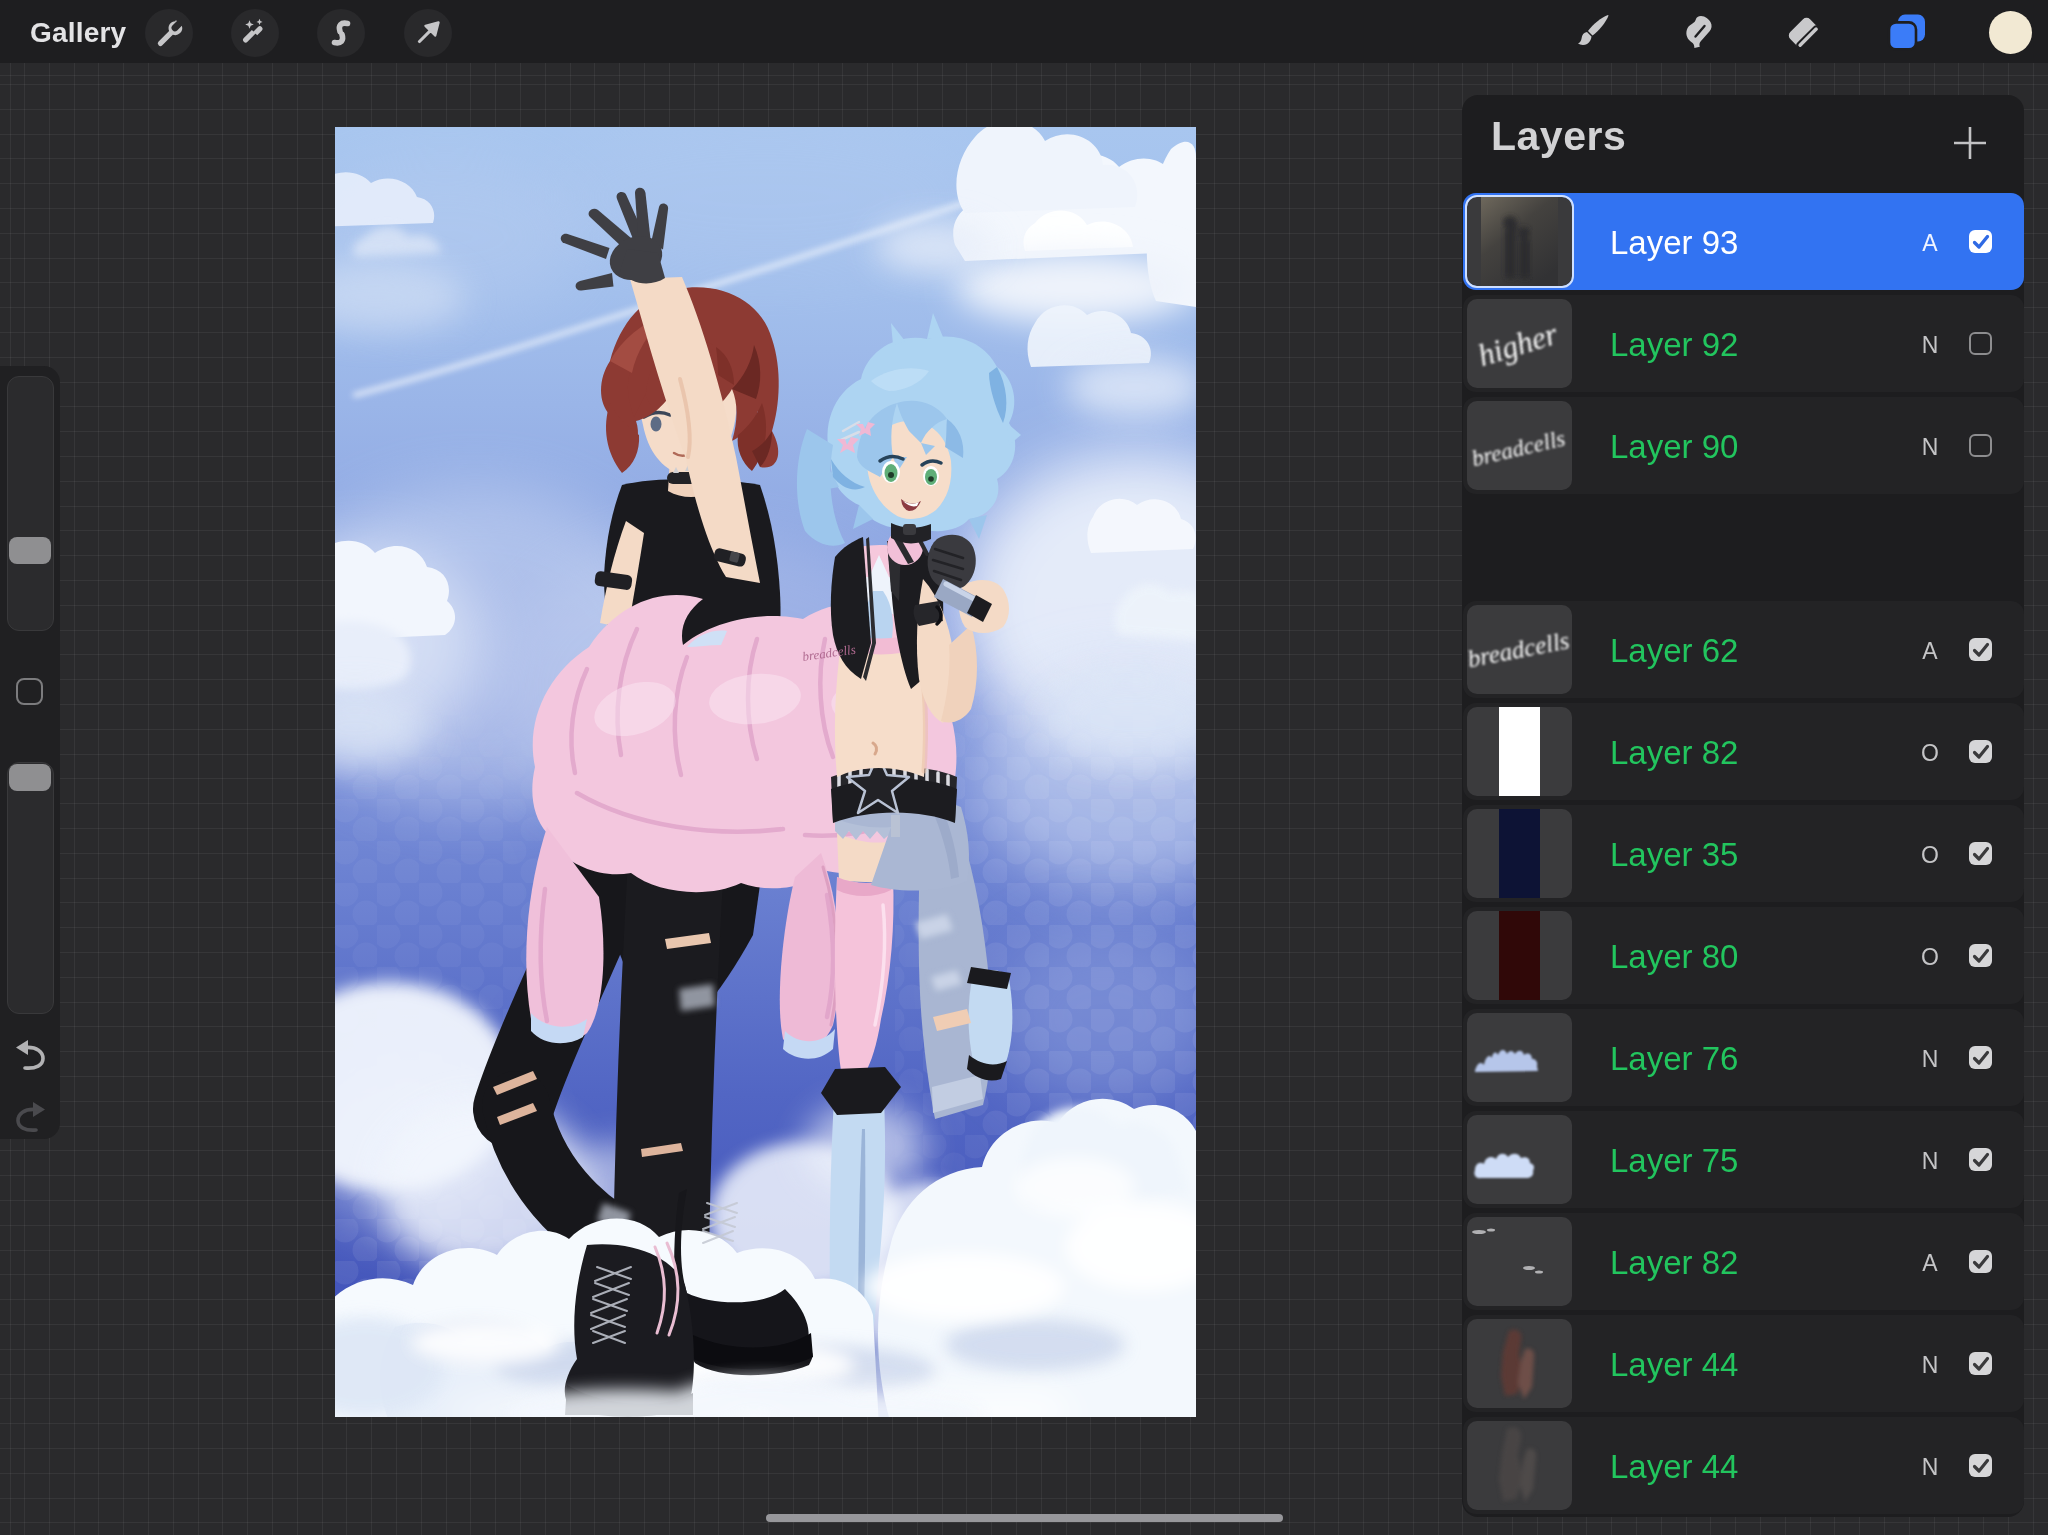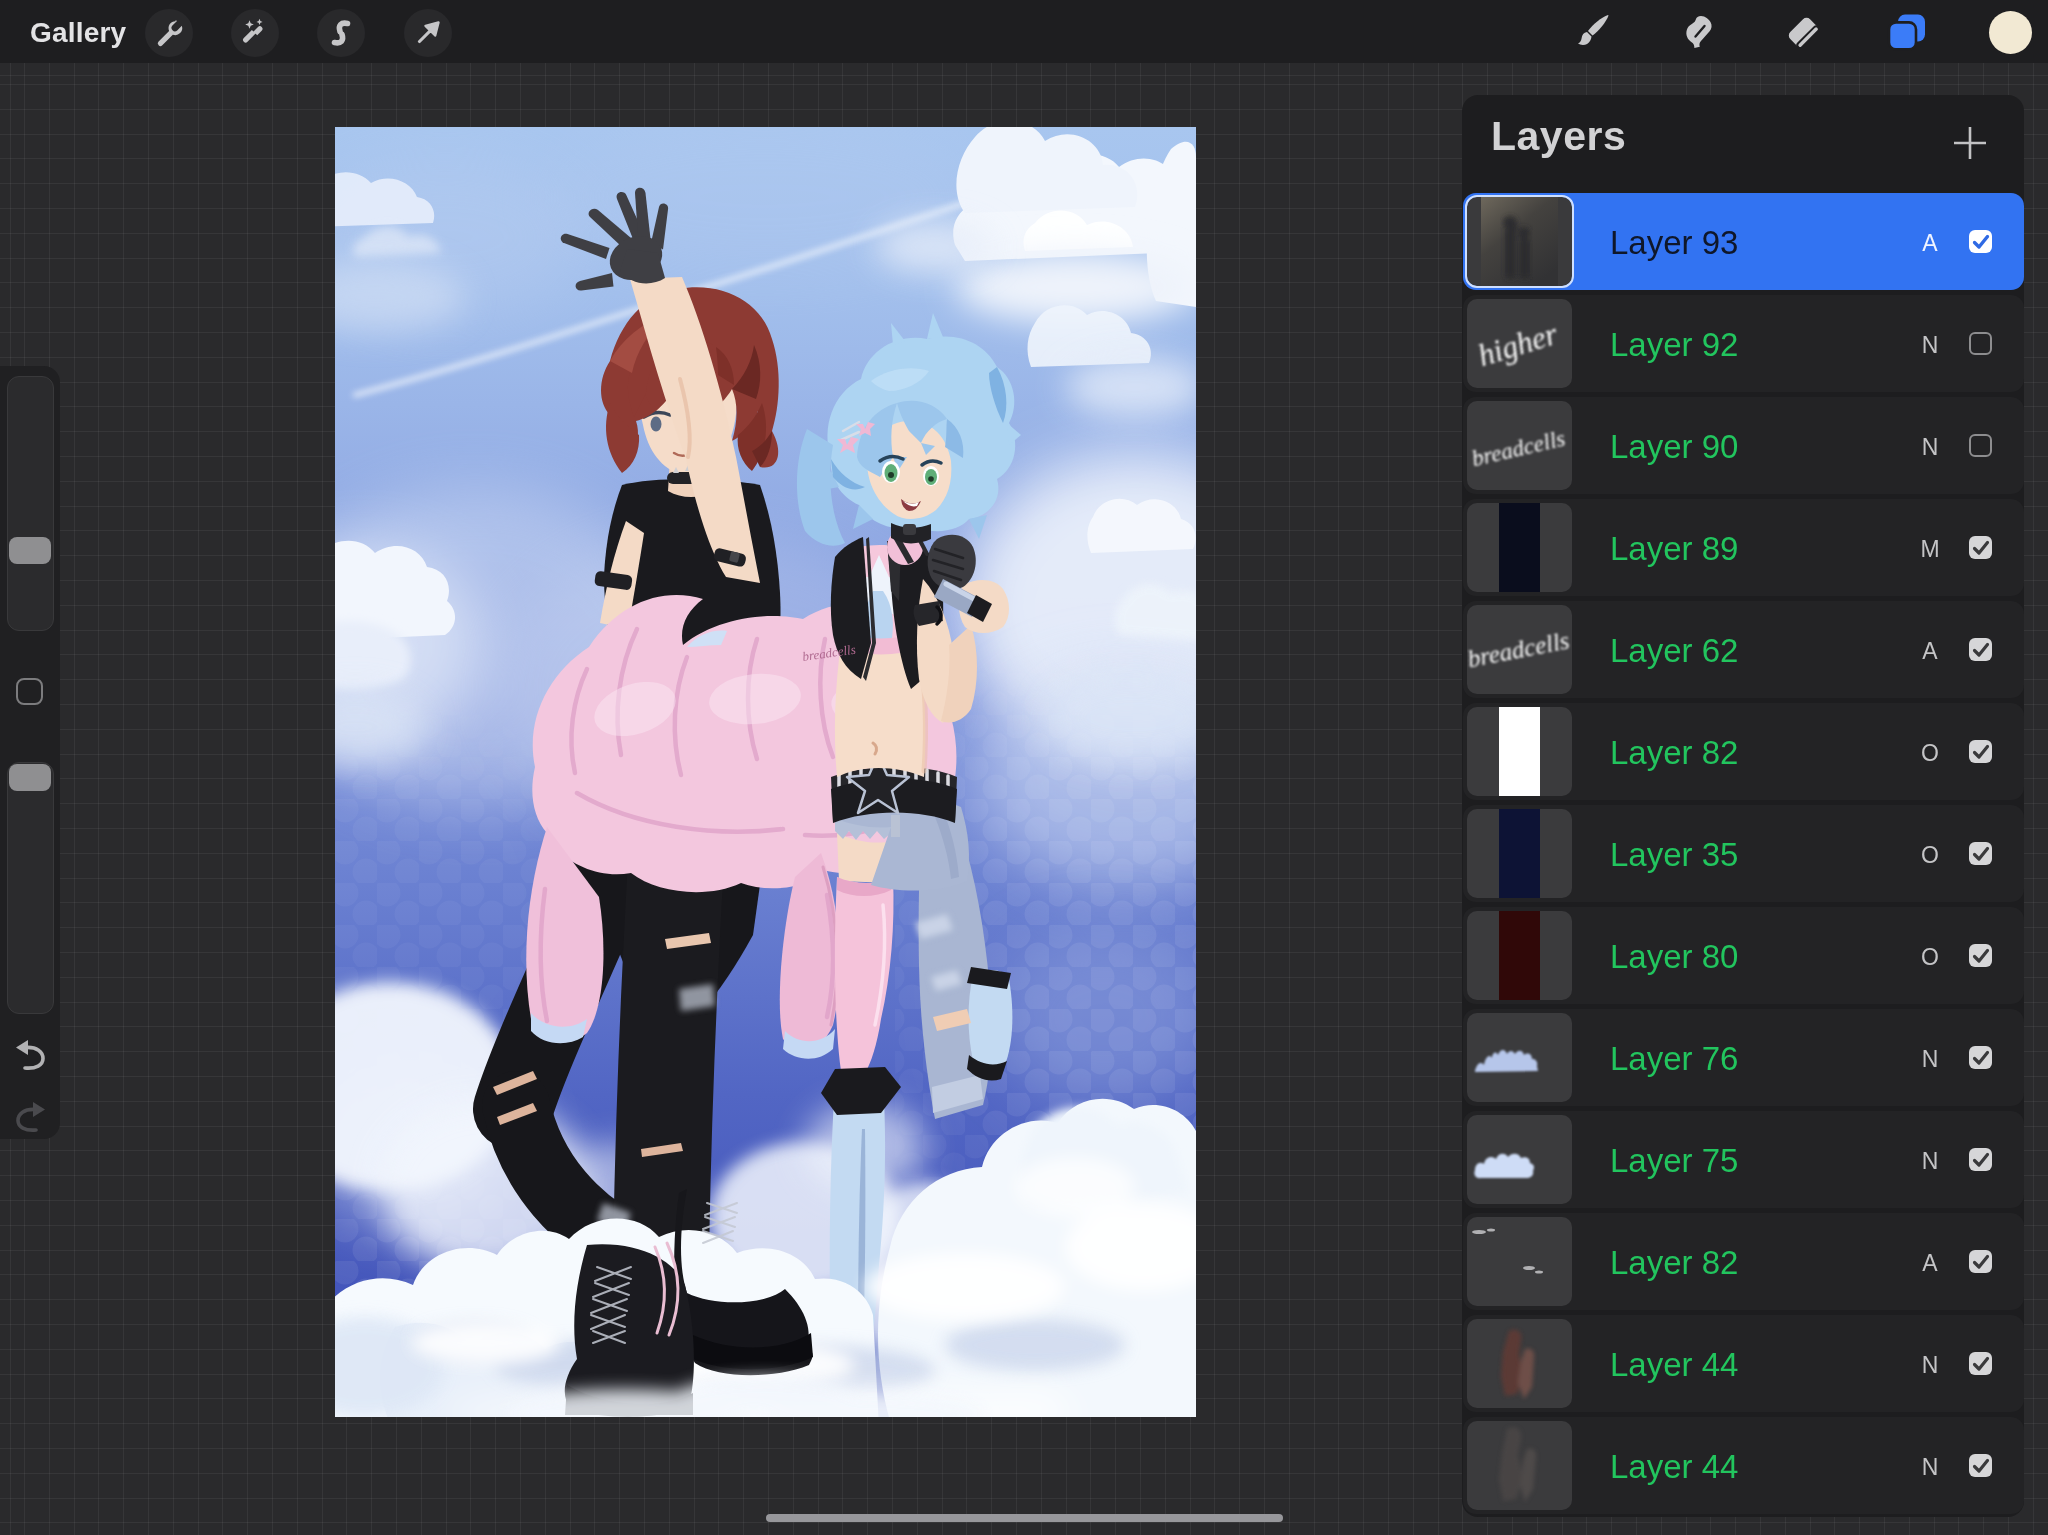--- a/index.html
+++ b/index.html
@@ -59,21 +59,21 @@
     position:absolute;left:1px;width:561px;height:97px;background:#232325;border-radius:13px;
   }
   .row.sel{background:#3273f2;}
   .thumb{
     position:absolute;left:4px;top:4px;width:105px;height:89px;border-radius:10px;background:#3b3b3d;overflow:hidden;
   }
   .row.sel .thumb{outline:2px solid #cfe0ff;}
   .lname{
     position:absolute;left:147px;top:31px;font-size:33px;color:#22c55e;
   }
-  .row.sel .lname{color:#0f172a;}
+  .row.sel .lname{color:#ffffff;}
   .blend{
     position:absolute;left:452px;top:37px;width:30px;text-align:center;font-size:23px;color:#c4c4c6;
   }
   .row.sel .blend{color:#f0f4ff;}
   .cb{
     position:absolute;left:506px;top:37px;width:23px;height:23px;border-radius:6px;box-sizing:border-box;
   }
   .cb.unchecked{border:2px solid #8d8d8f;}
   .cb.checked{background:#d6d6d8;}
   .row.sel .cb.checked{background:#ffffff;}
@@ -556,32 +556,20 @@
 
   <div class="row" style="top:302px;">
     <div class="thumb"><svg width="105" height="89">
       <text x="52" y="55" filter="url(#glow1)" transform="rotate(-13 52 50)" text-anchor="middle" font-family="Liberation Serif" font-style="italic" font-size="23" fill="#ffffff">breadcells</text>
     </svg></div>
     <div class="lname">Layer 90</div>
       <div class="blend">N</div>
     <div class="cb unchecked"></div>
   </div>
 
-  <div class="row" style="top:404px;">
-    <div class="thumb"><svg width="105" height="89">
-          <rect x="32" y="0" width="41" height="89" fill="#0a0d1d"></rect>
-        </svg></div>
-    <div class="lname">Layer 89</div>
-      <div class="blend">M</div>
-    <div class="cb checked">
-        <svg width="17" height="15" viewBox="0 0 17 15">
-          <path d="M2 8 l4.5 4.5 L15 2" stroke="#39393b" stroke-width="3.2" fill="none" stroke-linecap="round" stroke-linejoin="round"></path>
-        </svg>
-      </div>
-  </div>
 
   <div class="row" style="top:506px;">
     <div class="thumb"><svg width="105" height="89">
       <text x="52" y="53" filter="url(#glow1)" transform="rotate(-11 52 48)" text-anchor="middle" font-family="Liberation Serif" font-style="italic" font-size="25" fill="#ffffff">breadcells</text>
     </svg></div>
     <div class="lname">Layer 62</div>
       <div class="blend">A</div>
     <div class="cb checked">
         <svg width="17" height="15" viewBox="0 0 17 15">
           <path d="M2 8 l4.5 4.5 L15 2" stroke="#39393b" stroke-width="3.2" fill="none" stroke-linecap="round" stroke-linejoin="round"></path>

